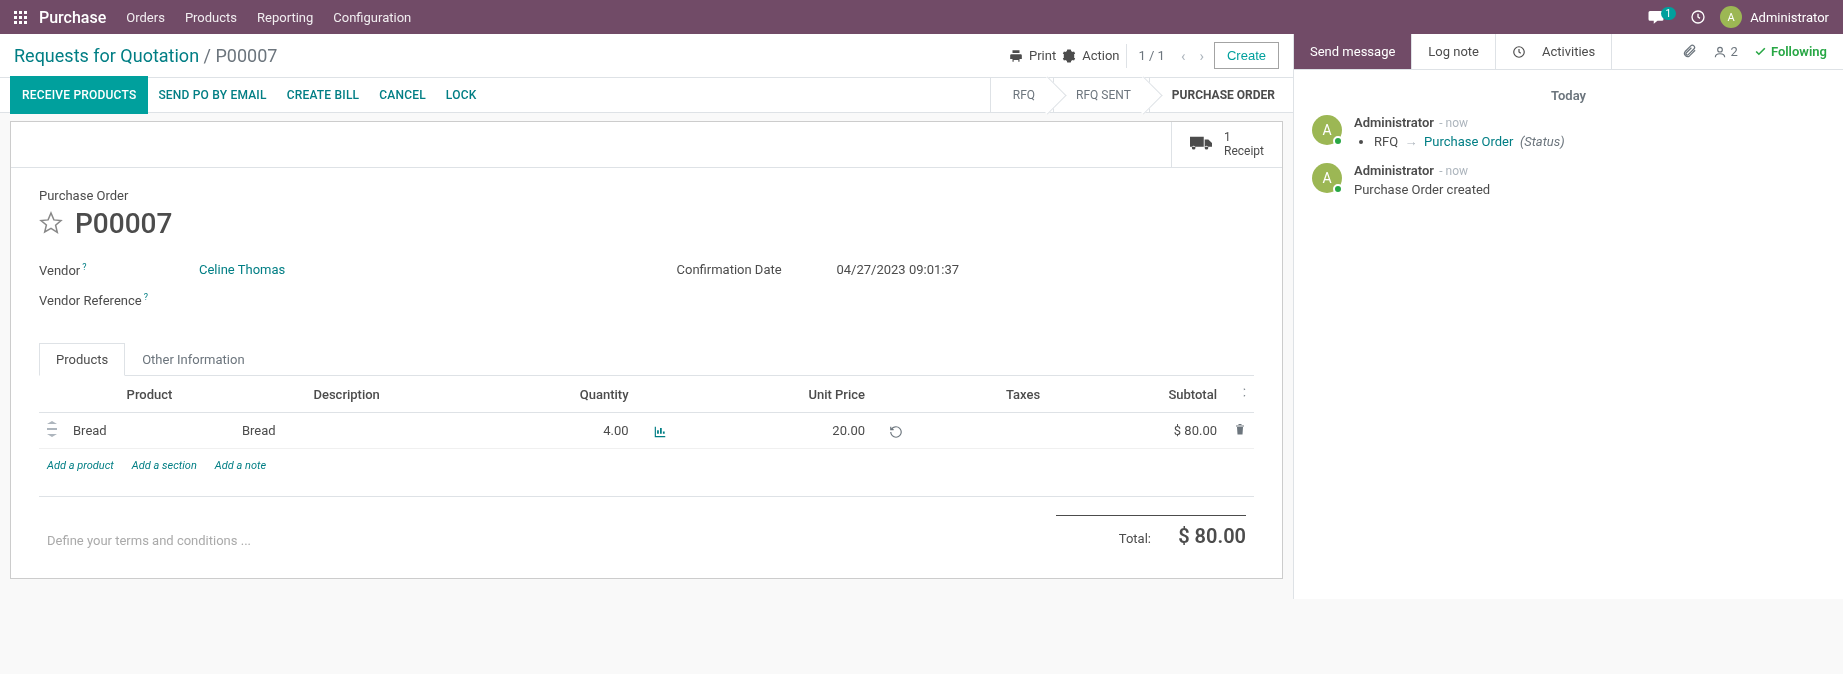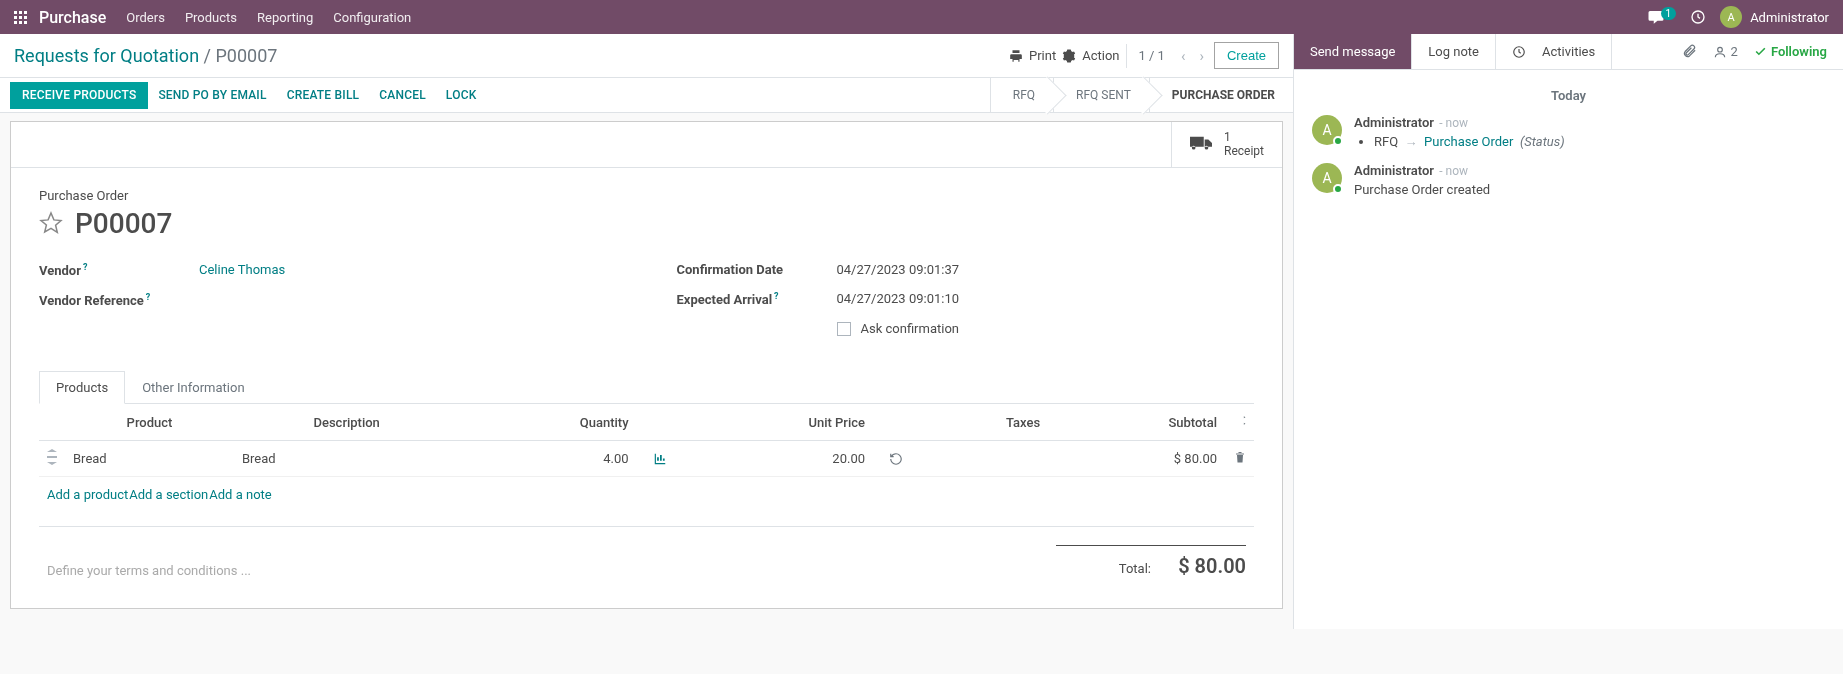--- a/index.html
+++ b/index.html
@@ -73,21 +73,21 @@
       background: #fff;
       border-bottom: 1px solid #dee2e6;
       height: 35px;
       display: flex;
       align-items: center;
       padding: 0 0 0 10px;
     }
     .status-btn {
       color: #017E84; font-size: 12px; padding: 0 10px;
       cursor: pointer; font-weight: 500; text-transform: uppercase; letter-spacing: .2px;
-      height: 27px; display: flex; align-items: center;
+      height: 38px; display: flex; align-items: center;
     }
     .status-btn.primary { background: #00A09D; color: #fff; padding: 0 12px;}
     .status-arrows { margin-left: auto; display: flex; align-items: center; height: 35px;}
     .arrow-step {
       position: relative; height: 35px; display: flex; align-items: center;
       padding: 0 18px 0 22px; font-size: 12px; color: #6c757d;
       border-left: 1px solid #dee2e6;
       text-transform: uppercase;
     }
     .arrow-step.active { color: #4c4c4c; font-weight: 700; }
@@ -114,21 +114,21 @@
     .truck-svg { width: 22px; height: 22px; fill: #4c4c4c;}
     .stat-text { font-size: 12px; color: #4c4c4c; line-height: 1.2;}
     .sheet-body { padding: 20px 28px; }
     .title-label { font-size: 13px; color: #4c4c4c; margin-bottom: 4px;}
     .title-row { display: flex; align-items: center; gap: 12px; margin-bottom: 22px;}
     .star-svg { width: 24px; height: 24px; }
     .po-number { font-size: 28px; color: #4c4c4c; font-weight: 500;}
     .form-cols { display: flex; gap: 60px;}
     .form-col { flex: 1;}
     .field-row { display: flex; align-items: center; margin-bottom: 14px; font-size: 13px;}
-    .field-label { width: 160px; color: #4c4c4c; font-weight: 700;}
+    .field-label { width: 160px; color: #4c4c4c; font-weight: 400;}
     .field-label sup { color: #017E84; font-size: 9px; margin-left: 2px;}
     .field-val { color: #4c4c4c; text-align: center; }
     .field-link { color: #017E84; cursor: pointer;}
     .checkbox-row { display: flex; align-items: center; gap: 10px; margin-left: 160px; margin-bottom: 14px;}
     .chk { width: 14px; height: 14px; border: 1px solid #adb5bd; }
 
     
     .tabs { display: flex; border-bottom: 1px solid #dee2e6; margin-top: 20px;}
     .tab {
       padding: 8px 16px; font-size: 13px; color: #6c757d;
@@ -144,21 +144,21 @@
     .tbl { width: 100%; border-collapse: collapse; margin-top: 0;}
     .tbl th {
       text-align: center; font-weight: 500; font-size: 13px;
       padding: 10px 8px; border-bottom: 1px solid #dee2e6; color: #4c4c4c;
     }
     .tbl th.right { text-align: right;}
     .tbl td { padding: 8px 8px; font-size: 13px; border-bottom: 1px solid #f0f0f0;}
     .tbl td.right { text-align: right;}
     .handle-svg { width: 10px; fill: #adb5bd;}
     .mini-icon { width: 14px; height: 14px; display: inline-block; vertical-align: middle; margin-left: 8px;}
-    .add-links { display: flex; gap: 1px; padding: 10px 8px; font-size: 13px;}
+    .add-links { display: flex; gap: 18px; padding: 10px 8px; font-size: 11px; font-style: italic;}
     .add-links span { color: #017E84; cursor: pointer;}
     .terms { padding: 18px 8px 10px; color: #aaa; font-size: 13px; border-top: 1px solid #dee2e6; margin-top: 14px; display:flex; justify-content: space-between; align-items: flex-end;}
     .total-block { text-align: right; border-top: 1px solid #4c4c4c; padding-top: 8px; min-width: 190px;}
     .total-label { display: inline-block; margin-right: 24px; color: #4c4c4c;}
     .total-val { font-size: 20px; font-weight: 600; color: #4c4c4c;}
 
     
     .chatter-head {
       display: flex; align-items: center; border-bottom: 1px solid #dee2e6;
     }
@@ -300,28 +300,20 @@
               </div>
               <div class="field-row">
                 <span class="field-label"><span>Vendor Reference</span><sup>?</sup></span>
                 <span class="field-val"></span>
               </div>
             </div>
             <div class="form-col">
               <div class="field-row">
                 <span class="field-label">Confirmation Date</span>
                 <span class="field-val">04/27/2023 09:01:37</span>
-              </div>
-              <div class="field-row">
-                <span class="field-label"><span>Expected Arrival</span><sup>?</sup></span>
-                <span class="field-val">04/27/2023 09:01:10</span>
-              </div>
-              <div class="checkbox-row">
-                <span class="chk"></span>
-                <span>Ask confirmation</span>
               </div>
             </div>
           </div>
 
           <div class="tabs">
             <div class="tab active">Products</div>
             <div class="tab">Other Information</div>
           </div>
 
           <table class="tbl">

